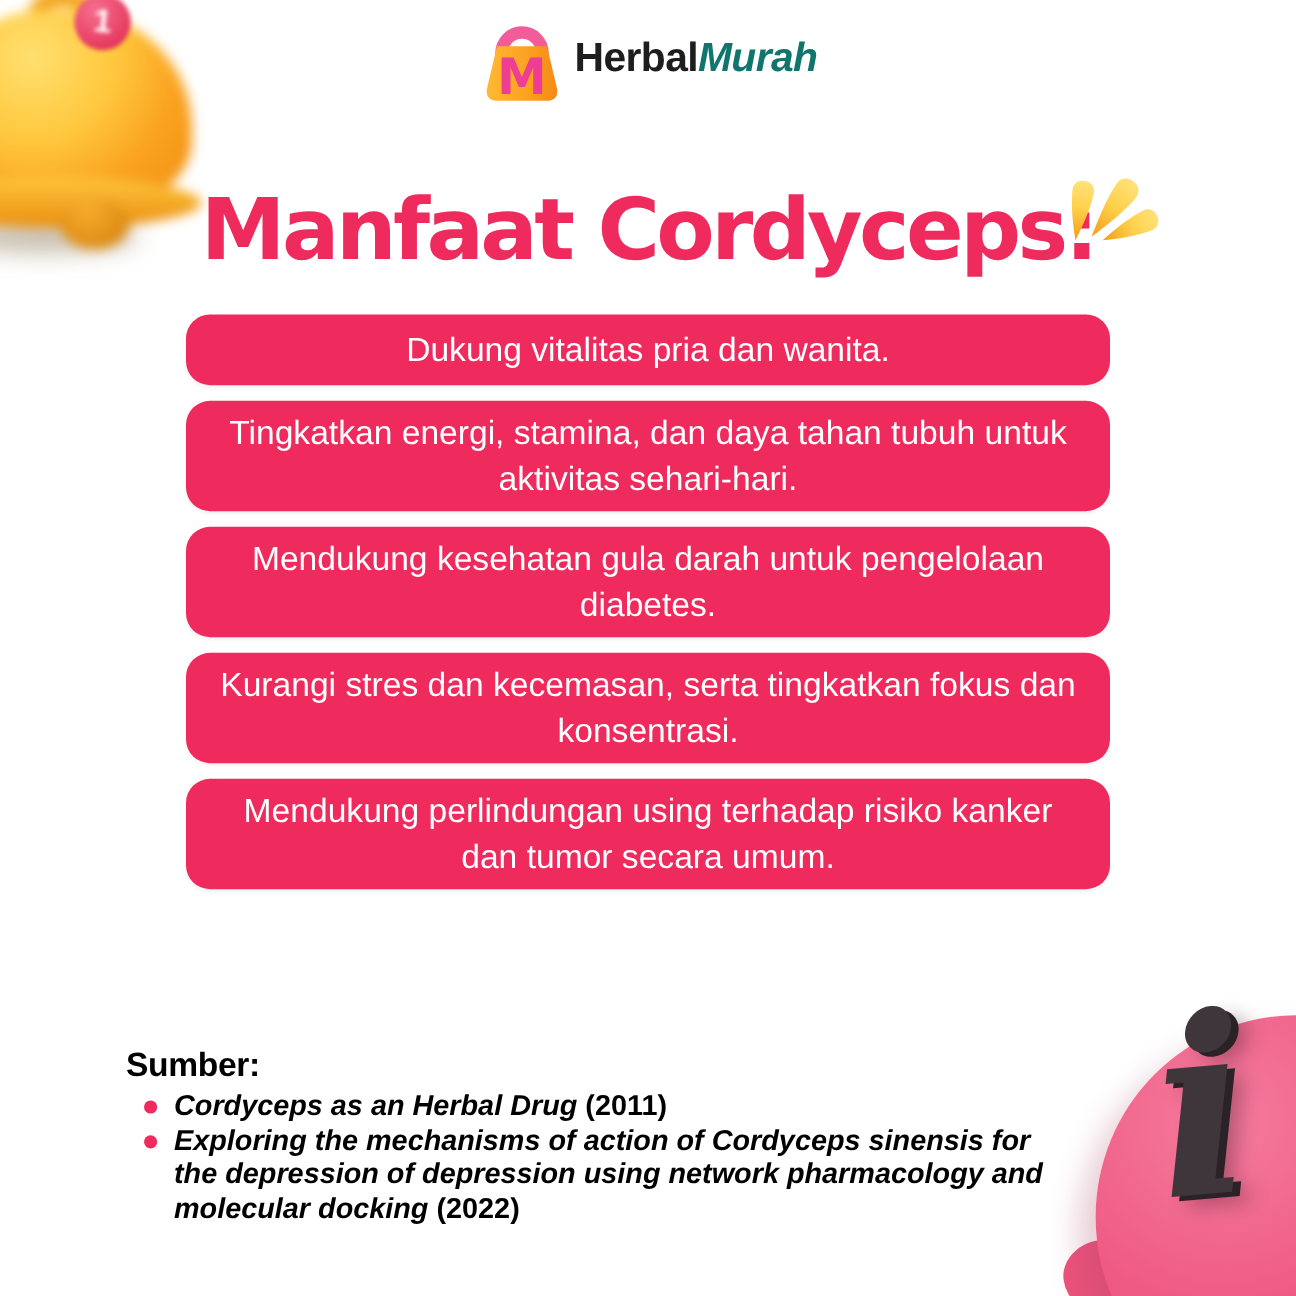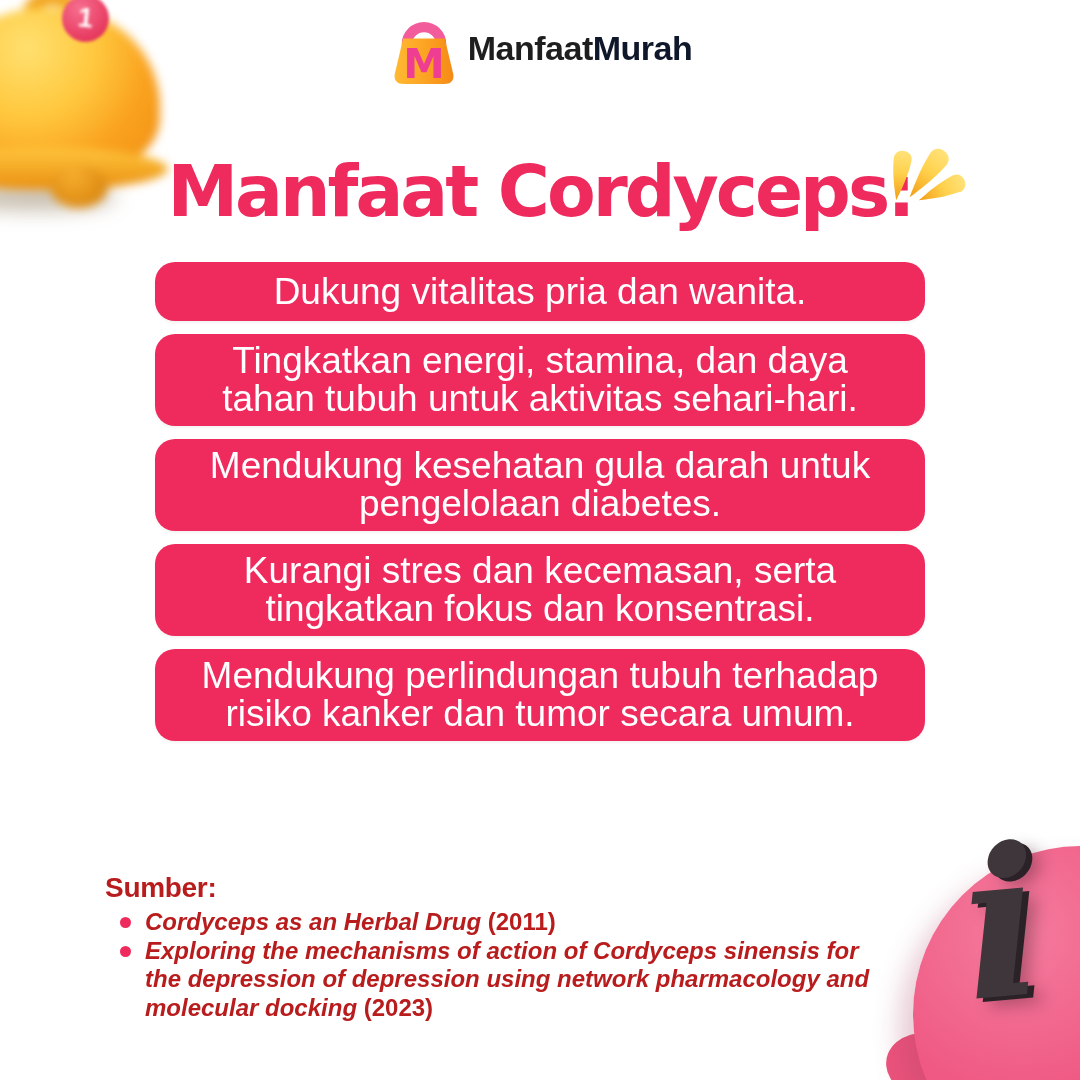--- a/index.html
+++ b/index.html
@@ -25,38 +25,38 @@
                 background:radial-gradient(circle at 35% 30%,#F66E8E 0%,#E73A60 70%,#CF2A50 100%);
                 display:flex; align-items:center; justify-content:center;
                 color:#fff; font-weight:bold; font-size:27px; filter:blur(1.6px); transform:rotate(6deg); }
 
   
   .logo { position:absolute; top:10px; left:0; width:100%;
           display:flex; justify-content:center; align-items:center; gap:8px; }
   .logo-bag { width:72px; height:76px; }
   .logo-text { display:flex; font-size:34px; font-weight:800; letter-spacing:-.5px; }
   .logo-vitamin { color:#1E1E1E; }
-  .logo-murah { color:#0f172a; }
+  .logo-murah { color:#0f766e;font-style:italic; }
 
   
   .title { position:absolute; top:150px; left:0; width:100%; text-align:center;
            font-family:"DejaVu Sans",sans-serif; font-weight:bold; font-size:71px;
            letter-spacing:-3px; color:#EF2A5D; }
   .sparkles { position:absolute; left:868px; top:94px; width:150px; height:150px; }
 
   
   .benefits { position:absolute; left:155px; top:262px; width:770px;
               display:flex; flex-direction:column; gap:13px; }
   .benefit-box { background:#EF2A5D; border-radius:20px; min-height:59px;
                  display:flex; align-items:center; justify-content:center;
                  padding:8px 26px; box-shadow:0 2px 3px rgba(0,0,0,.05); }
-  .benefit-box p { color:#ffffff; font-size:37px; line-height:38px; text-align:center; font-weight:500; }
+  .benefit-box p { color:#ffffff; font-size:28px; line-height:38px; text-align:center; font-weight:500; }
 
   
-  .sources { position:absolute; left:105px; top:872px; width:820px; color:#b91c1c; }
+  .sources { position:absolute; left:105px; top:872px; width:820px; color:#000000; }
   .sources h2 { font-size:28px; font-weight:800; letter-spacing:-.3px; }
   .sources ul { list-style:none; margin-top:4px; padding-left:40px; }
   .sources li { position:relative; font-style:italic; font-weight:bold; font-size:24px;
                 line-height:28.5px; max-width:738px; }
   .sources li::before { content:""; position:absolute; left:-25px; top:9px; width:11px; height:11px;
                         border-radius:50%; background:#EF2A5D; }
   .sources .year { font-style:normal; }
 
   
   .info-bubble { position:absolute; left:913px; top:846px; width:336px; height:336px; }
@@ -95,21 +95,21 @@
           <stop offset="0" stop-color="#FFB933"></stop>
           <stop offset="0.55" stop-color="#FCA222"></stop>
           <stop offset="1" stop-color="#F58A15"></stop>
         </linearGradient>
       </defs>
       <path d="M20 36 a18 18 0 0 1 36 0" fill="none" stroke="#F25C9B" stroke-width="11" stroke-linecap="round"></path>
       <path d="M16 30 L60 30 L69 68 Q70 78 59 78 L17 78 Q6 78 7 68 Z" fill="url(#bagGrad)"></path>
       <text x="38" y="72" text-anchor="middle" font-family="DejaVu Sans" font-size="44" font-weight="bold" fill="#EE3D92">M</text>
     </svg>
     <div class="logo-text">
-      <span class="logo-vitamin">Manfaat</span>
+      <span class="logo-vitamin">Herbal</span>
       <span class="logo-murah">Murah</span>
     </div>
   </header>
 
   <h1 class="title">Manfaat Cordyceps:</h1>
 
   <svg class="sparkles" viewBox="0 0 150 150">
     <defs>
       <linearGradient id="rayGrad" x1="0" y1="0" x2="0" y2="1">
         <stop offset="0" stop-color="#FFE27A"></stop>
@@ -131,29 +131,29 @@
     <div class="benefit-box">
       <p>Tingkatkan energi, stamina, dan daya tahan tubuh untuk aktivitas sehari-hari.</p>
     </div>
     <div class="benefit-box">
       <p>Mendukung kesehatan gula darah untuk pengelolaan diabetes.</p>
     </div>
     <div class="benefit-box">
       <p>Kurangi stres dan kecemasan, serta tingkatkan fokus dan konsentrasi.</p>
     </div>
     <div class="benefit-box">
-      <p>Mendukung perlindungan tubuh terhadap risiko kanker dan tumor secara umum.</p>
+      <p>Mendukung perlindungan using terhadap risiko kanker dan tumor secara umum.</p>
     </div>
   </main>
 
   <section class="sources">
     <h2>Sumber:</h2>
     <ul>
       <li><span>Cordyceps as an Herbal Drug</span><span class="year"> (2011)</span></li>
-      <li><span>Exploring the mechanisms of action of Cordyceps sinensis for the depression of depression using network pharmacology and molecular docking</span><span class="year"> (2023)</span></li>
+      <li><span>Exploring the mechanisms of action of Cordyceps sinensis for the depression of depression using network pharmacology and molecular docking</span><span class="year"> (2022)</span></li>
     </ul>
   </section>
 
   <div class="info-bubble">
     <div class="bubble-tail"></div>
     <div class="bubble-circle"></div>
     <div class="info-i">i</div>
   </div>
 
 </div>

